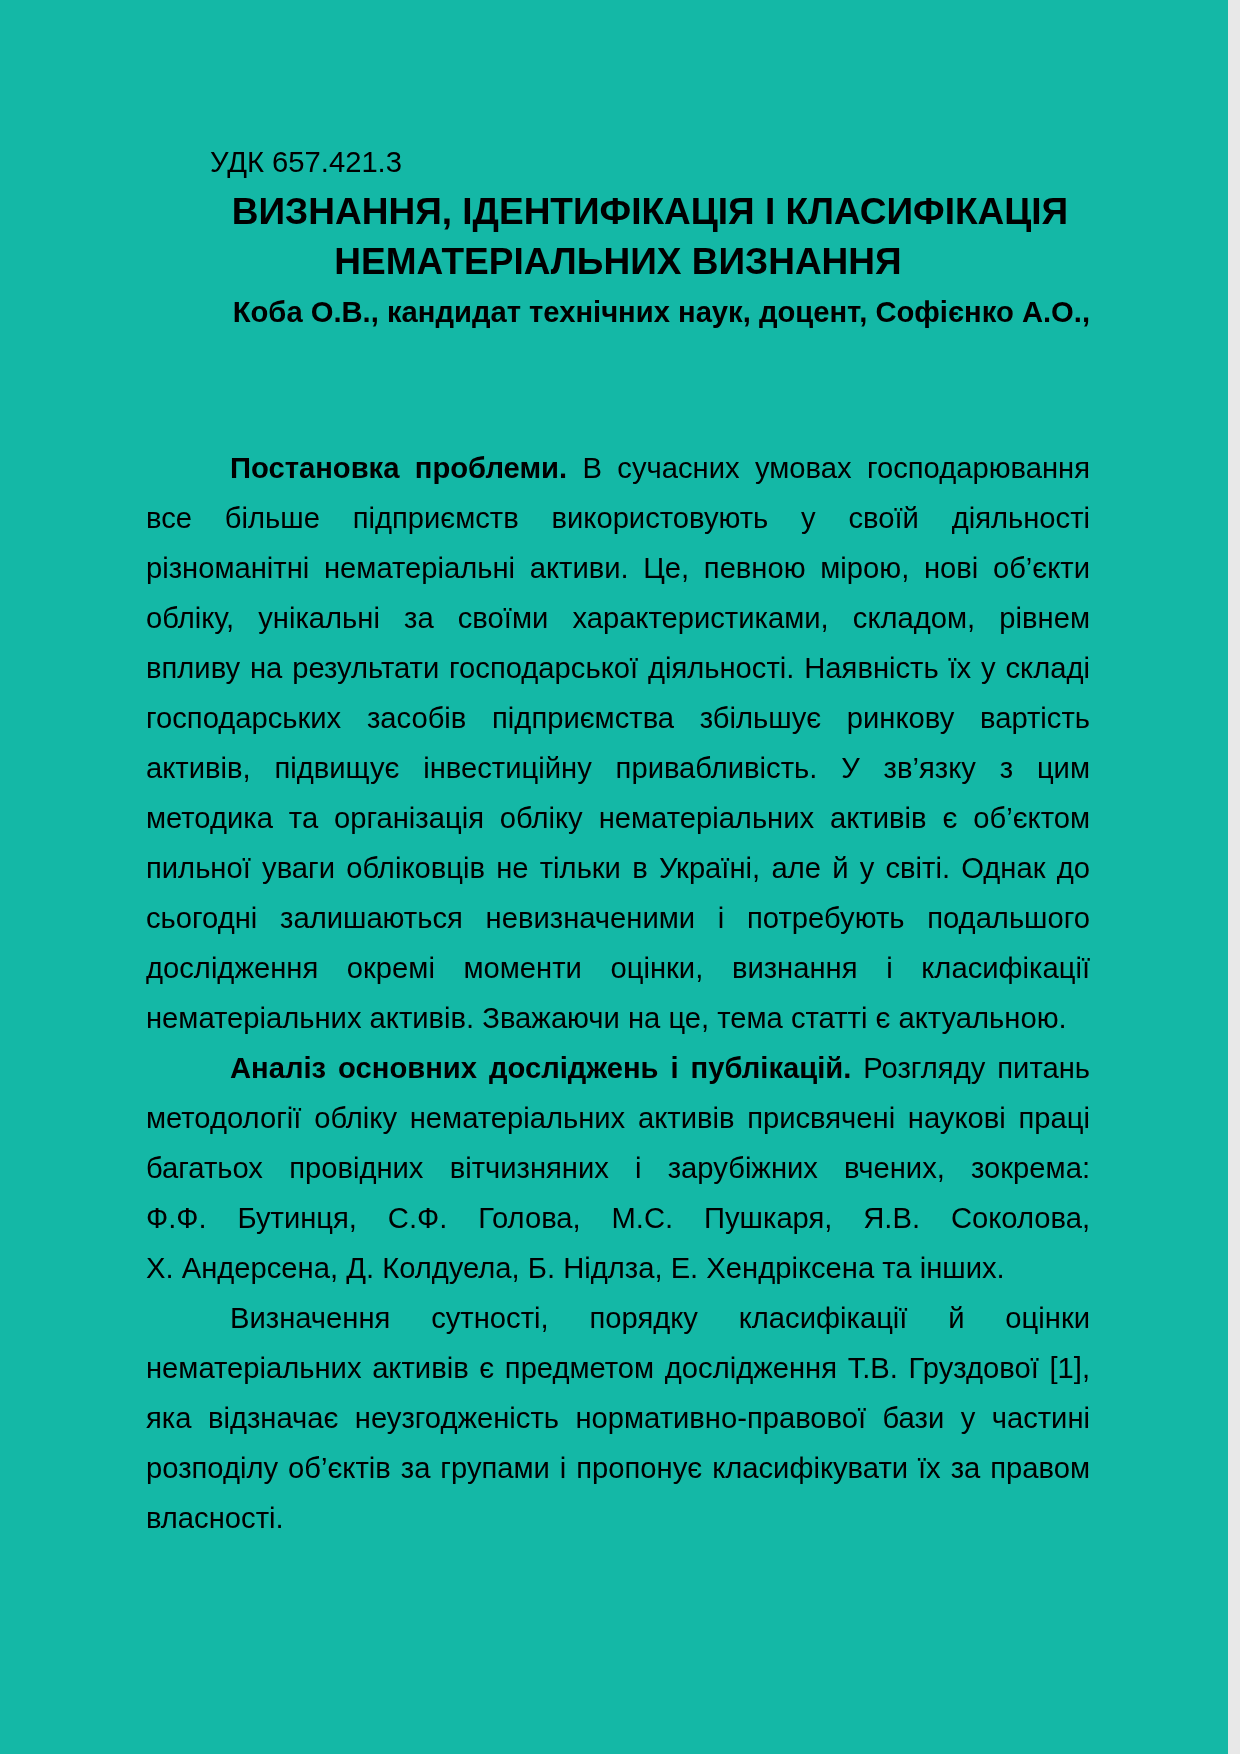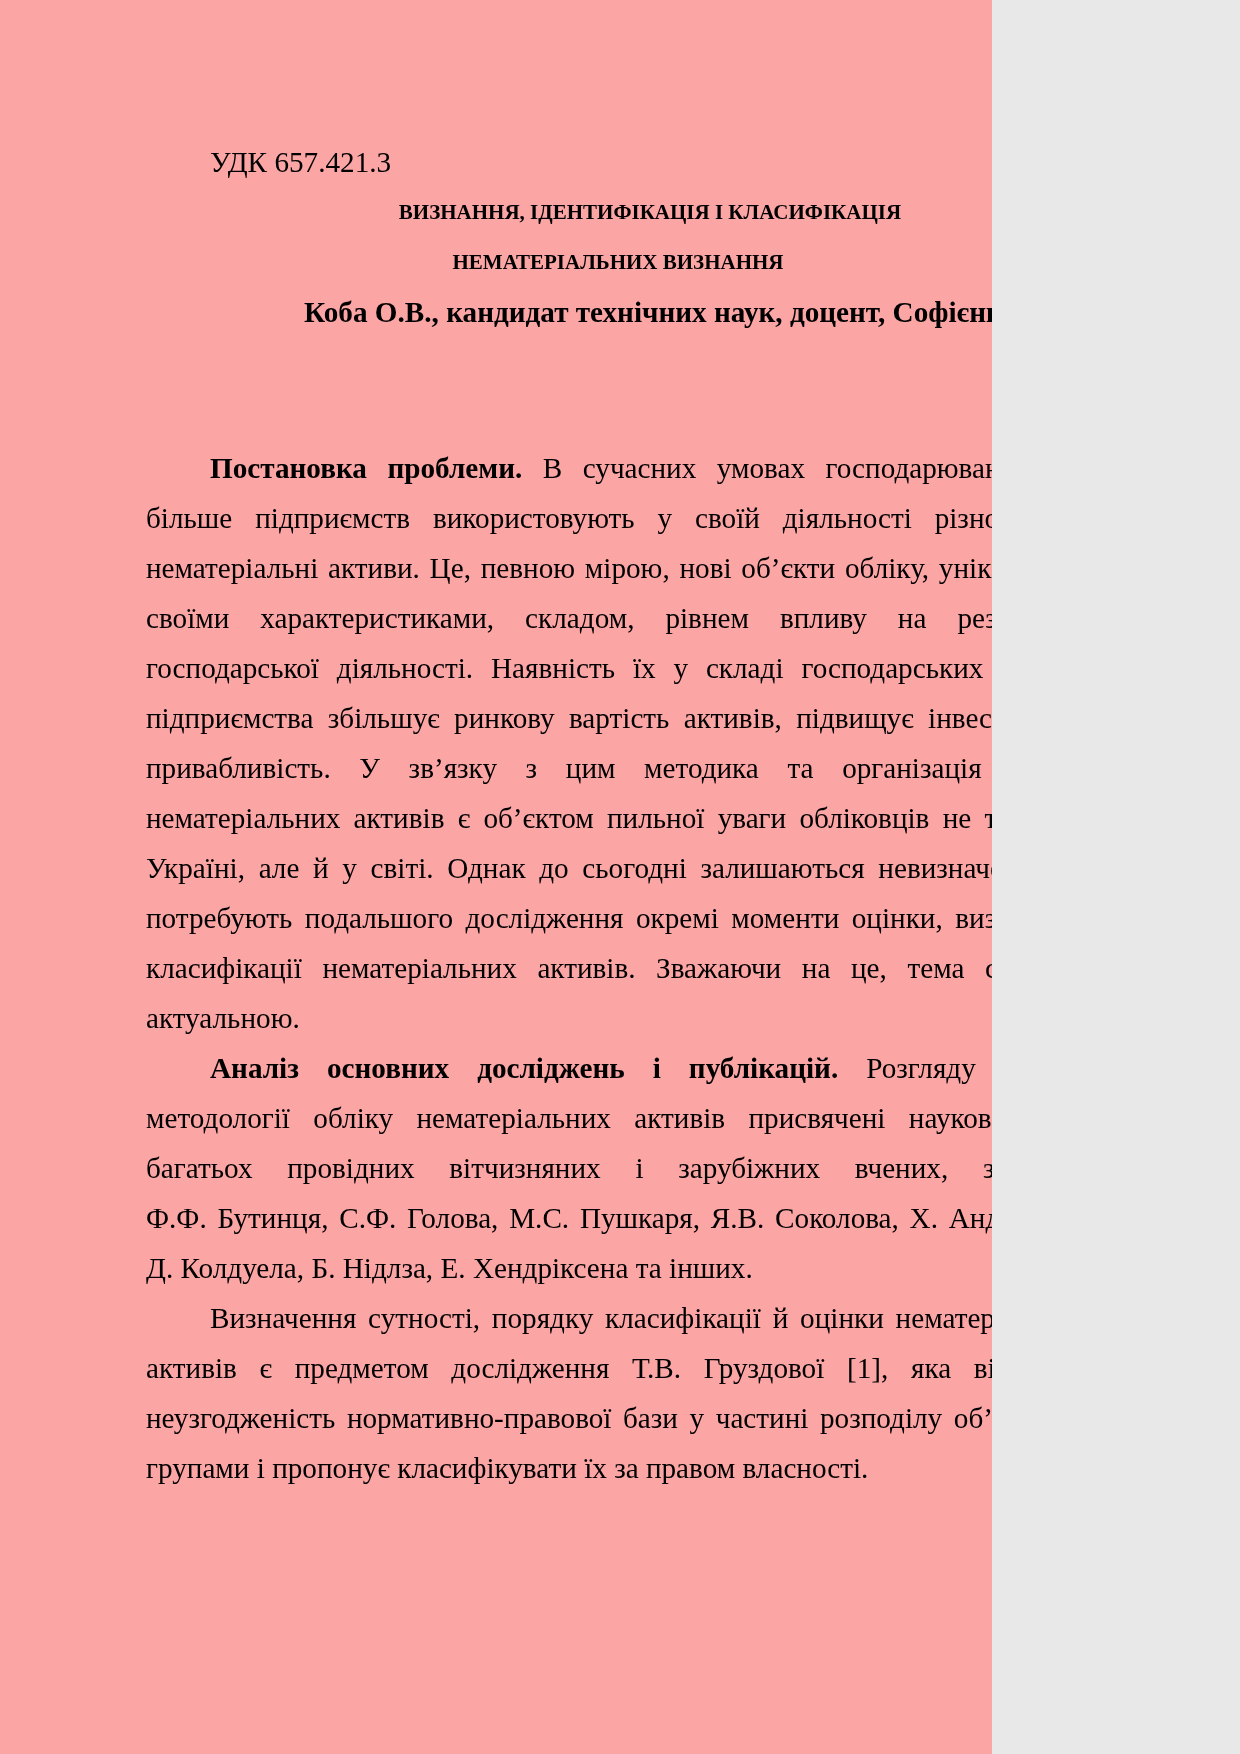--- a/index.html
+++ b/index.html
@@ -1,58 +1,58 @@
 <!DOCTYPE html>
 <html lang="uk"><head>
 <meta charset="utf-8">
 <style>
   html, body { margin: 0; padding: 0; background: #e8e8e8; }
   .page {
     position: relative;
-    width: 992px;
+    width: 1228px;
     height: 1754px;
-    background: #fca5a5;
+    background: #14b8a6;
     color: #000000;
-    font-family: Liberation Serif, serif;
+    font-family: Liberation Sans, sans-serif;
     font-size: 29.2px;
     line-height: 50px;
     overflow: hidden;
   }
   .content {
     position: absolute;
     left: 146px;
     top: 137px;
     width: 944px;
   }
   .udc-line {
     margin: 0;
     text-indent: 64px;
     text-align: left;
     font-weight: normal;
   }
   .doc-title {
     margin: 0;
-    font-size: 21px;
+    font-size: 37px;
     font-weight: bold;
     text-align: center;
     text-indent: 64px;
     line-height: 50px;
   }
   .authors {
     margin: 0 0 0 64px;
     font-weight: bold;
     text-align: right;
   }
   .blank-line { height: 56px; }
   .para {
     margin: 0;
     text-align: justify;
     text-indent: 64px;
   }
-  .para .lead { font-weight: bold; }
+  .para .lead { font-weight: bold; margin-left: 20px; }
 </style>
 </head>
 <body>
 
 <div class="page">
   <div class="content">
 
     <p class="udc-line">УДК 657.421.3</p>
 
     <h1 class="doc-title">

